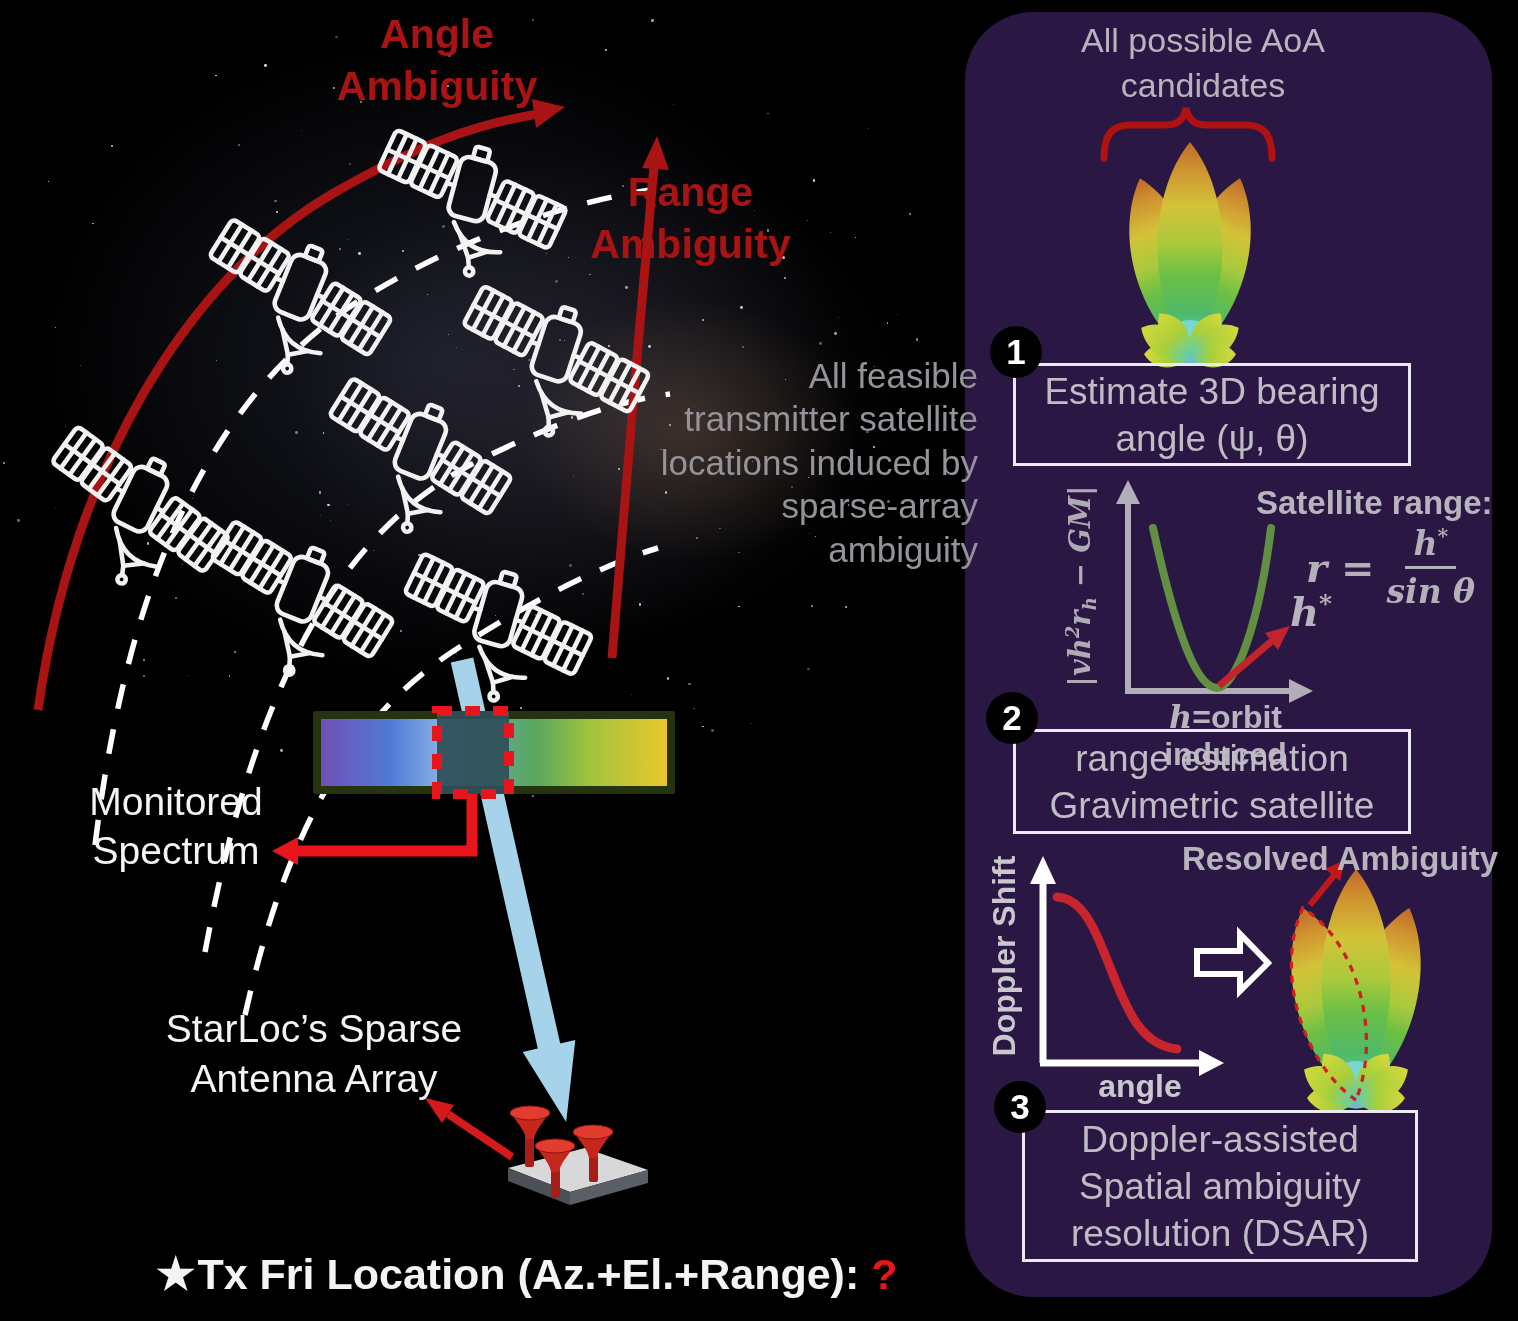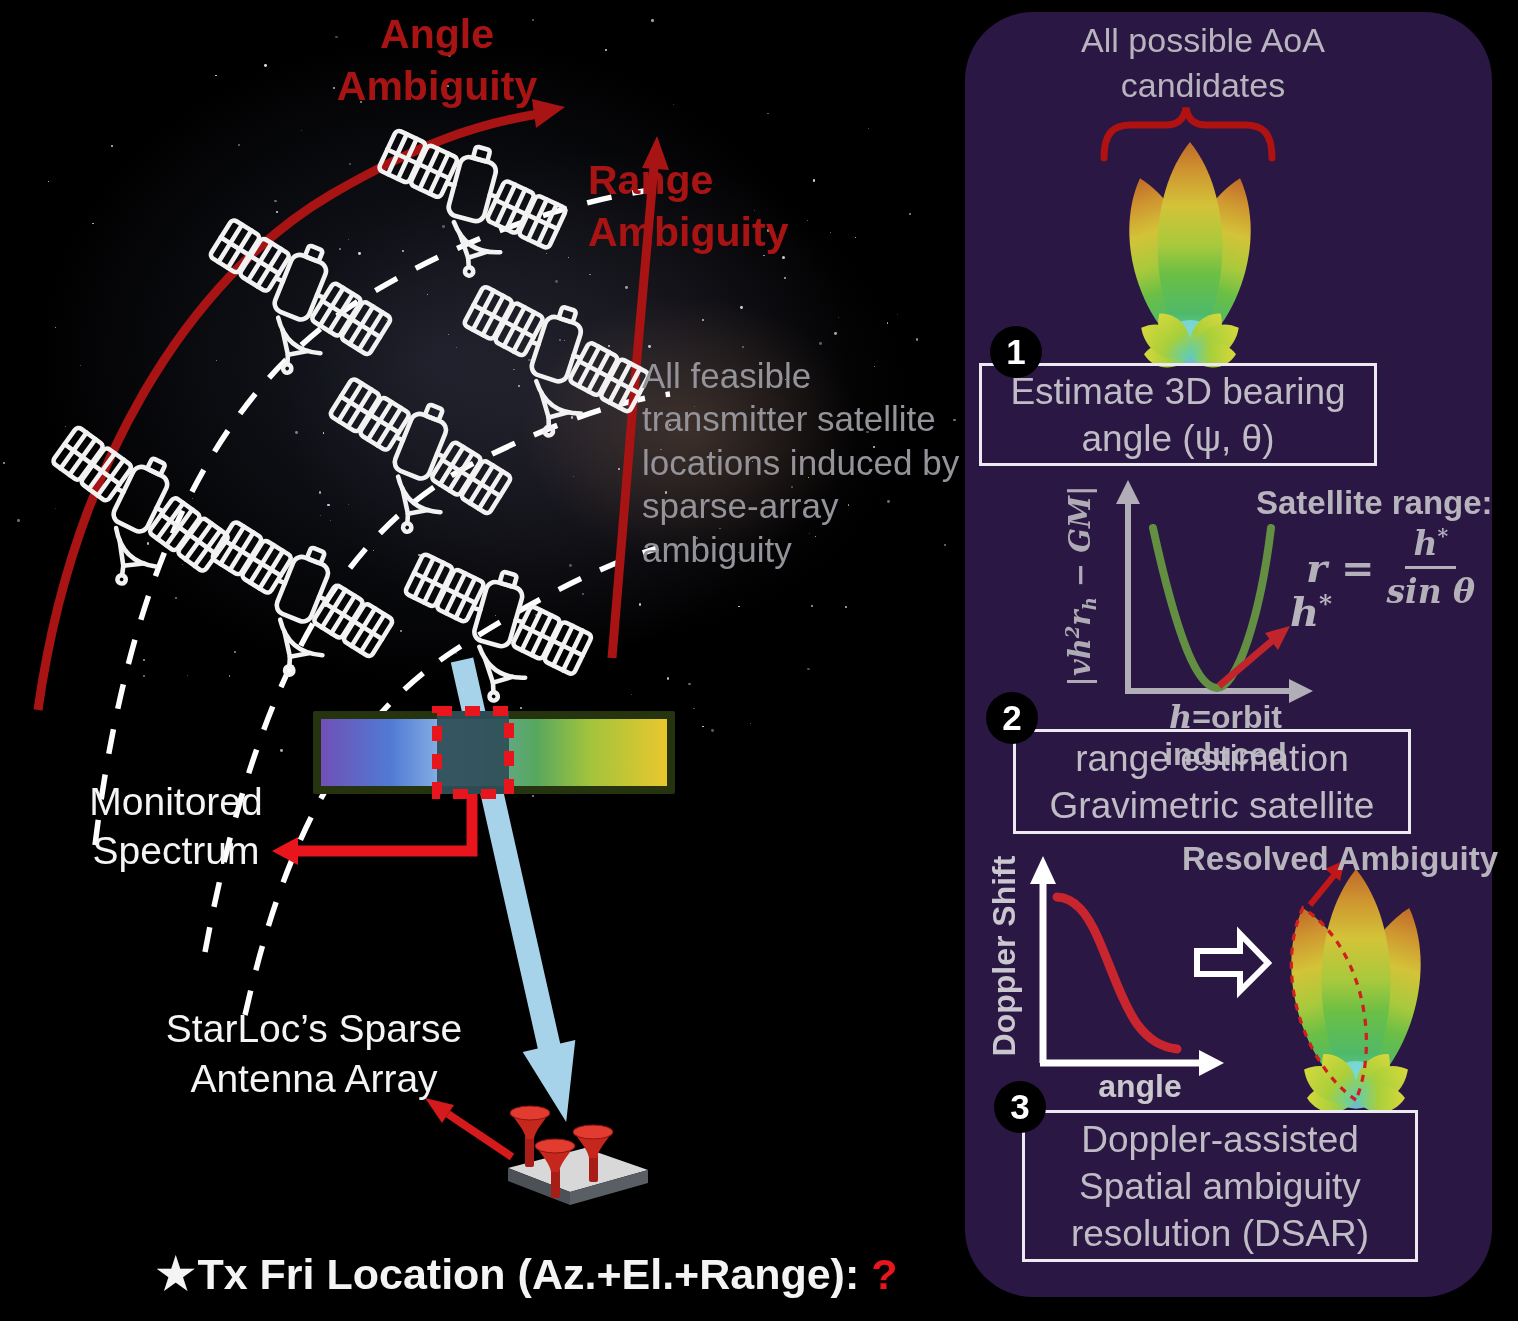--- a/index.html
+++ b/index.html
@@ -7,43 +7,43 @@
          font-family:"Liberation Sans",sans-serif;}
   .starfield{position:absolute;left:0;top:0;width:1000px;height:800px;z-index:1;
     background:
       radial-gradient(ellipse 240px 190px at 690px 430px, rgba(150,110,75,0.30), rgba(150,110,75,0) 70%),
       radial-gradient(ellipse 420px 330px at 600px 400px, rgba(95,85,110,0.22), rgba(95,85,110,0) 75%),
       radial-gradient(ellipse 520px 420px at 440px 360px, rgba(46,50,68,0.55), rgba(24,26,36,0.32) 55%, rgba(0,0,0,0) 78%);}
   .star{position:absolute;background:#e8ecff;border-radius:50%;}
   .panel{position:absolute;left:965px;top:12px;width:527px;height:1285px;z-index:2;
          background:#2a1743;border-radius:68px;}
   svg.gfx{position:absolute;left:0;top:0;width:1518px;height:1321px;z-index:3;}
-  .txt{position:absolute;z-index:4;}
+  .txt{position:absolute;z-index:4;text-align:right;}
   .line{display:block;}
   .t-angle{left:332px;top:8px;width:210px;text-align:center;font-size:41px;line-height:1.28;
            font-weight:600;color:#a81313;}
-  .t-range{left:588px;top:154px;width:205px;text-align:left;font-size:41px;line-height:1.28;
+  .t-range{left:588px;top:166px;width:205px;text-align:center;font-size:41px;line-height:1.28;
            font-weight:600;color:#a81313;}
   .t-feasible{left:642px;top:354px;width:336px;font-size:35px;line-height:1.24;color:#95939a;font-weight:500;}
   .t-monitored{left:56px;top:778px;width:240px;text-align:center;font-size:39px;line-height:1.25;
            color:#f4f4f4;font-weight:500;}
   .t-antenna{left:138px;top:1004px;width:352px;text-align:center;font-size:39px;line-height:1.28;
            color:#f4f4f4;font-weight:500;}
   .t-goal-title{left:158px;top:1192px;font-size:49px;font-weight:bold;font-style:italic;color:#a2c964;}
   .t-goal-line{left:156px;top:1248px;font-size:43px;font-weight:600;color:#f4f4f4;white-space:nowrap;}
   .t-goal-line .star-glyph{font-size:44px;margin-right:2px;}
   .t-goal-line .q{color:#e8151c;font-weight:bold;margin-left:12px;}
   .t-aoa{left:1048px;top:18px;width:310px;text-align:center;font-size:34px;line-height:1.32;
            color:#b7b4bd;font-weight:500;}
   .badge{position:absolute;z-index:5;width:52px;height:52px;border-radius:50%;background:#000;
          color:#fff;font-size:35px;font-weight:bold;display:flex;align-items:center;justify-content:center;}
   .badge1{left:990px;top:326px;} .badge2{left:986px;top:692px;} .badge3{left:994px;top:1081px;}
   .box{position:absolute;z-index:4;border:3px solid #eceaf0;color:#bfbcc5;font-size:37px;font-weight:500;
        line-height:47px;text-align:center;display:flex;flex-direction:column;justify-content:center;}
-  .box1{left:979px;top:363px;width:392px;height:97px;}
+  .box1{left:1013px;top:363px;width:392px;height:97px;}
   .box2{left:1013px;top:729px;width:392px;height:99px;}
   .box3{left:1022px;top:1110px;width:390px;height:146px;}
   .ser{font-family:"DejaVu Serif",serif;font-style:italic;font-weight:bold;}
   .t-satrange{left:1256px;top:484px;font-size:33px;font-weight:bold;color:#b7b4bd;white-space:nowrap;}
   .t-formula{left:1306px;top:524px;display:flex;align-items:center;gap:12px;color:#b3b0b9;}
   .t-formula .f-lhs{font-family:"DejaVu Serif",serif;font-style:italic;font-weight:bold;font-size:40px;}
   .frac{display:inline-flex;flex-direction:column;align-items:center;font-family:"DejaVu Serif",serif;
         font-style:italic;font-weight:bold;font-size:33px;}
   .frac .num{border-bottom:3px solid #b3b0b9;padding:0 8px 3px;}
   .frac .den{padding-top:3px;}

